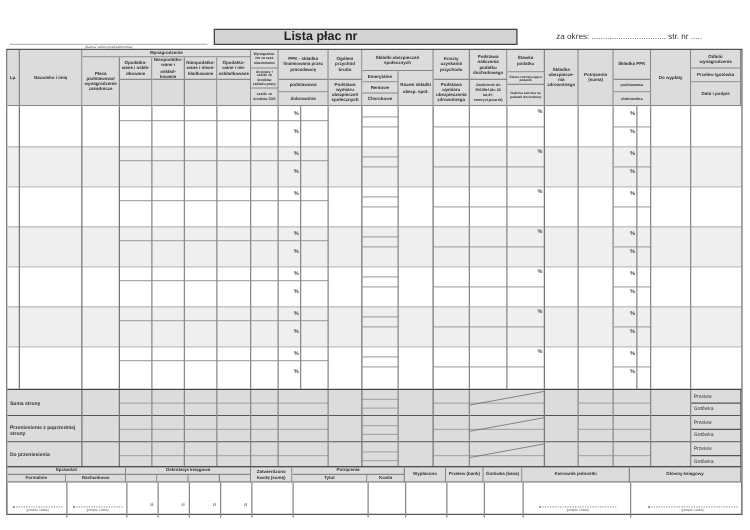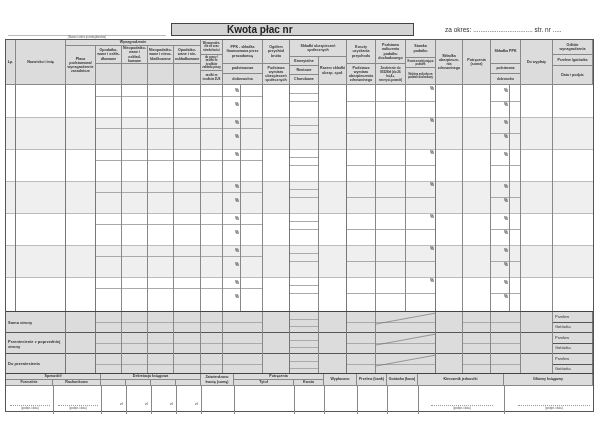--- a/index.html
+++ b/index.html
@@ -14,21 +14,21 @@
   .vline{position:absolute;top:0;width:1px;background:#888;}
   .hline{position:absolute;height:1px;background:#aaa;}
   .pct{position:absolute;font-size:4.5px;font-weight:bold;color:#444;}
   .sum-cell{position:absolute;box-sizing:border-box;background:#dcdcdc;border-right:1px solid #777;border-bottom:1px solid #555;font-size:4px;font-weight:bold;color:#333;}
   .lbl{position:absolute;font-size:4px;font-weight:bold;color:#333;}
   .sig{position:absolute;font-size:2.8px;color:#555;text-align:center;border-top:1px dotted #999;}
 </style>
 </head>
 <body>
 
-<div class="abs title-box">Kwota płac nr</div>
+<div class="abs title-box">Lista płac nr</div>
 <div class="abs period">za okres: ................................. str. nr .....</div>
 <div class="abs employer-label">(Nazwa i adres przedsiębiorstwa)</div>
 
 <div class="abs form">
 
   <div class="cell" style="left:0;top:0;width:10px;height:45px;">Lp.</div>
   <div class="cell" style="left:10px;top:0;width:50px;height:45px;">Nazwisko i imię</div>
   <div class="cell" style="left:60px;top:0;width:135px;height:6px;">Wynagrodzenie</div>
   <div class="cell" style="left:60px;top:6px;width:30px;height:39px;">Płaca podstawowa/ wynagrodzenie zasadnicze</div>
   <div class="cell" style="left:90px;top:6px;width:26px;height:18px;">Opodatko-wane i oskła-dkowane</div>

